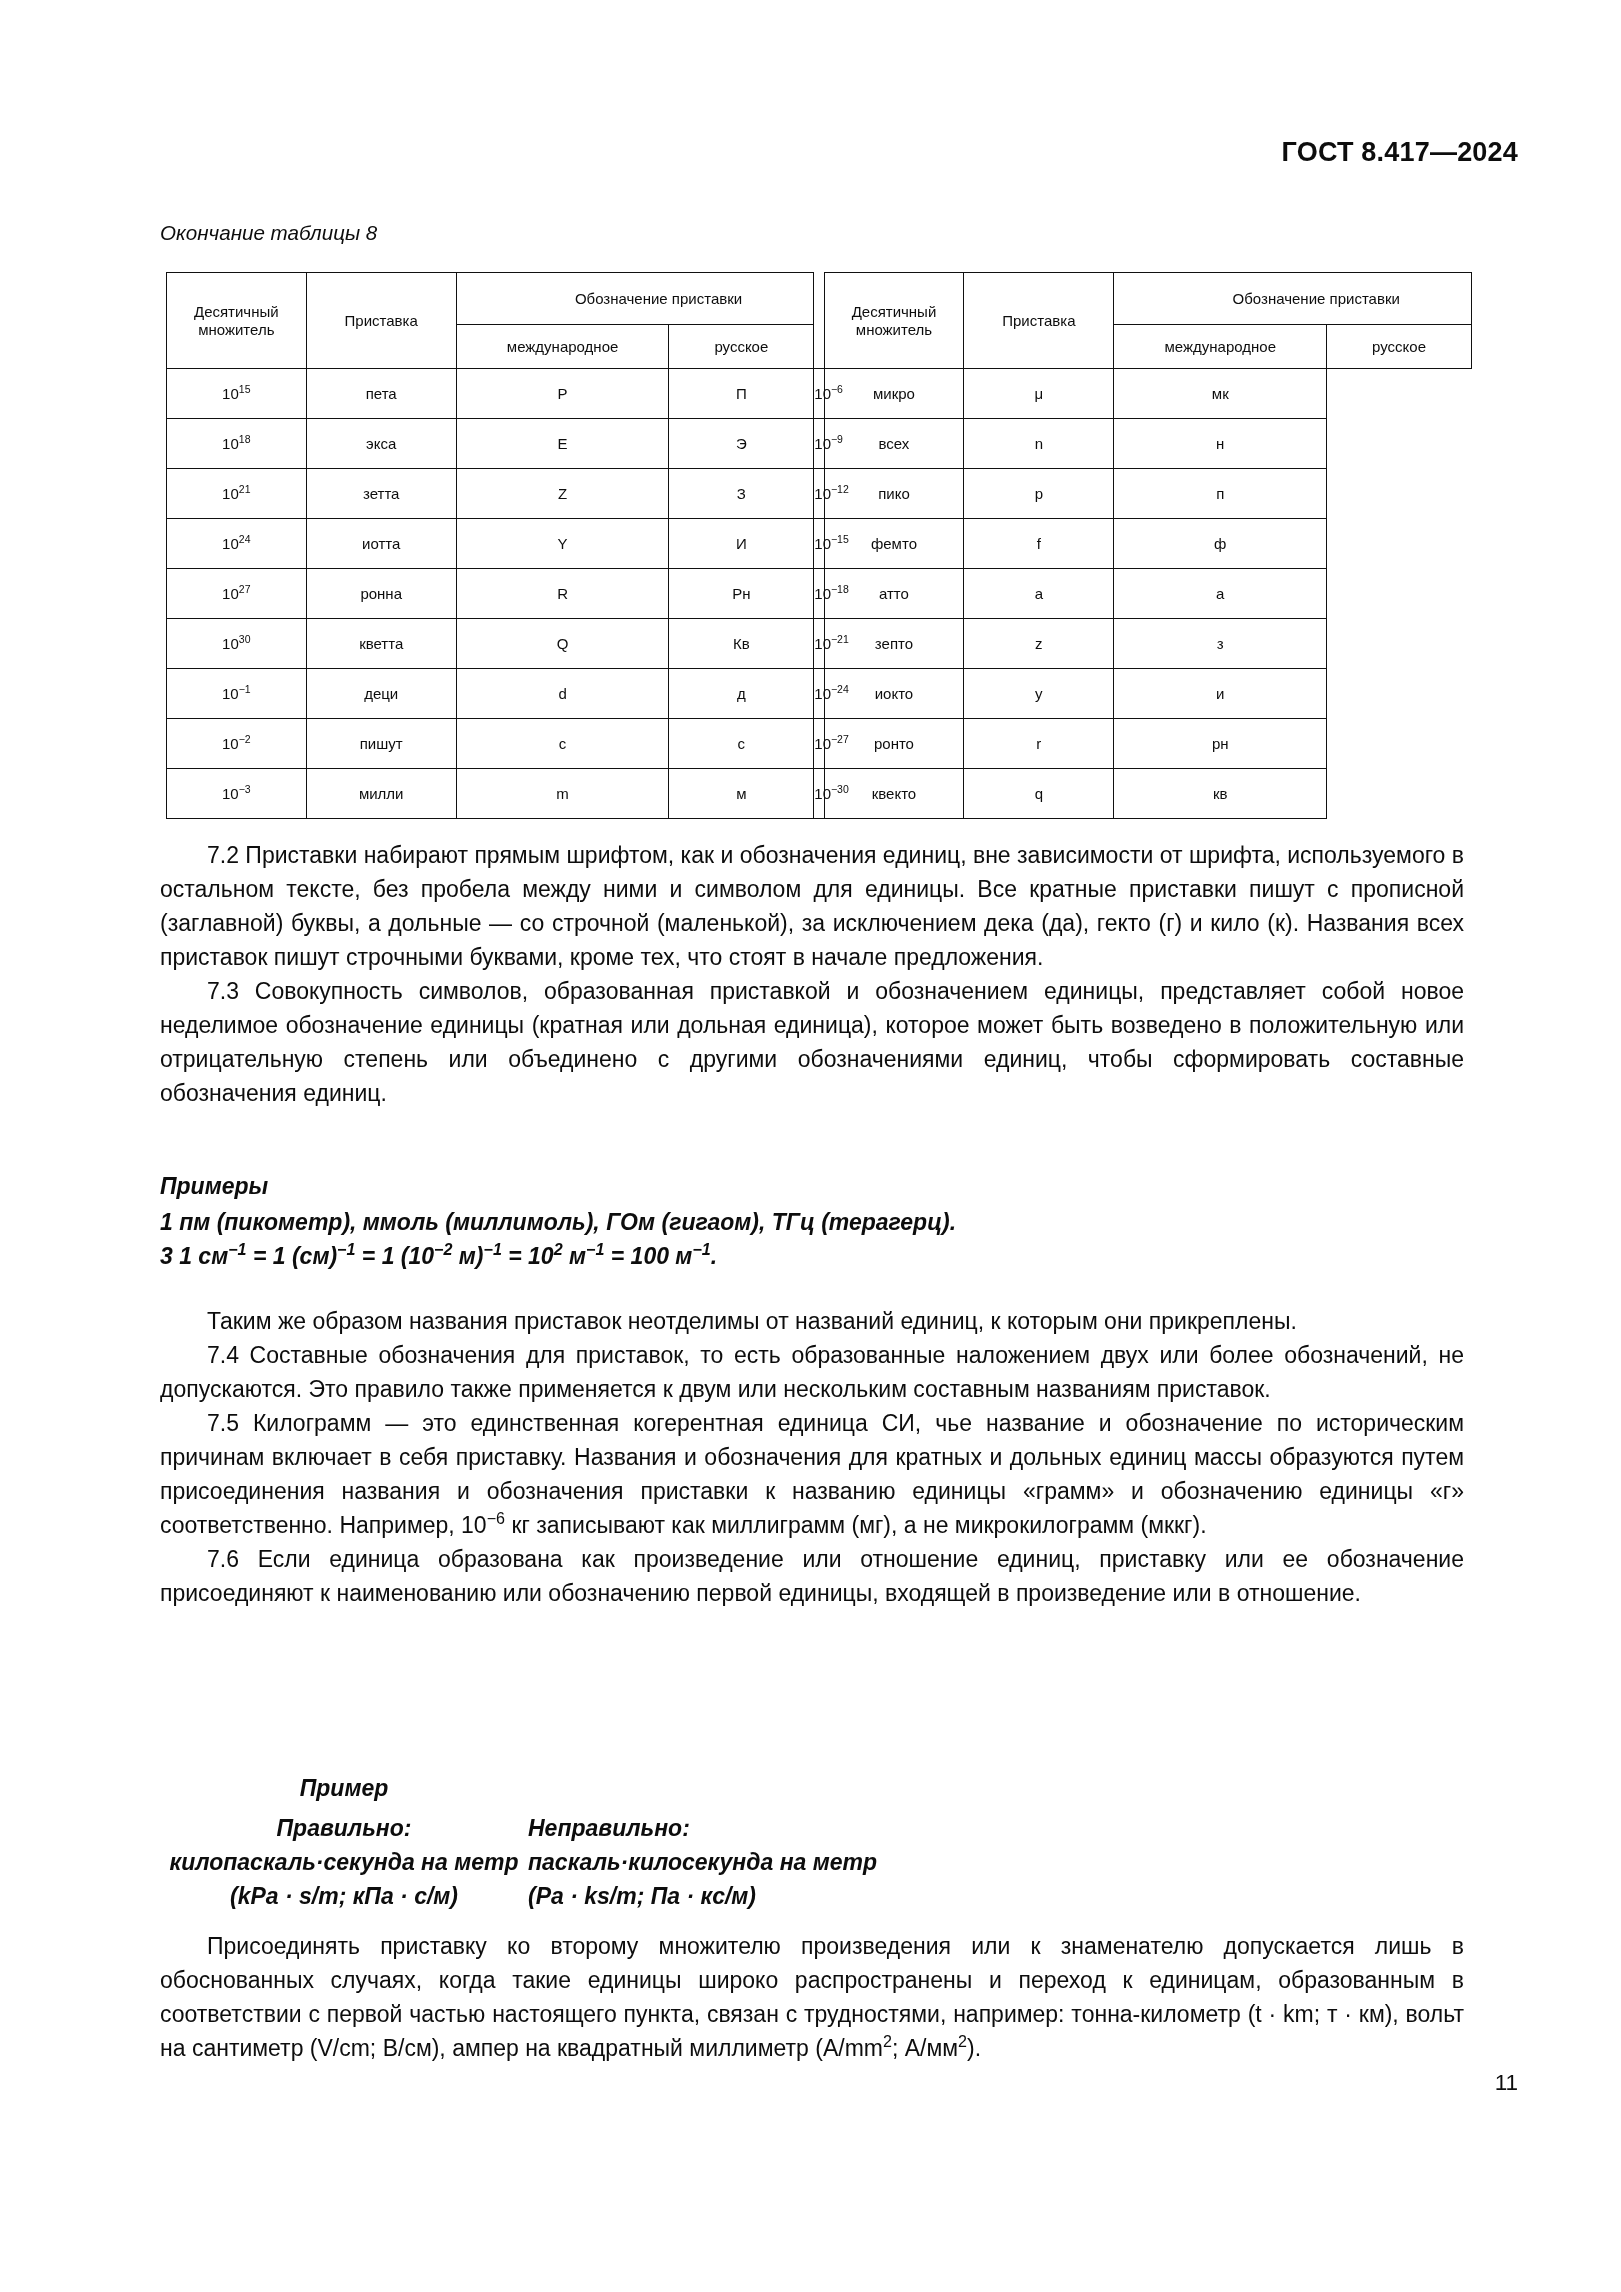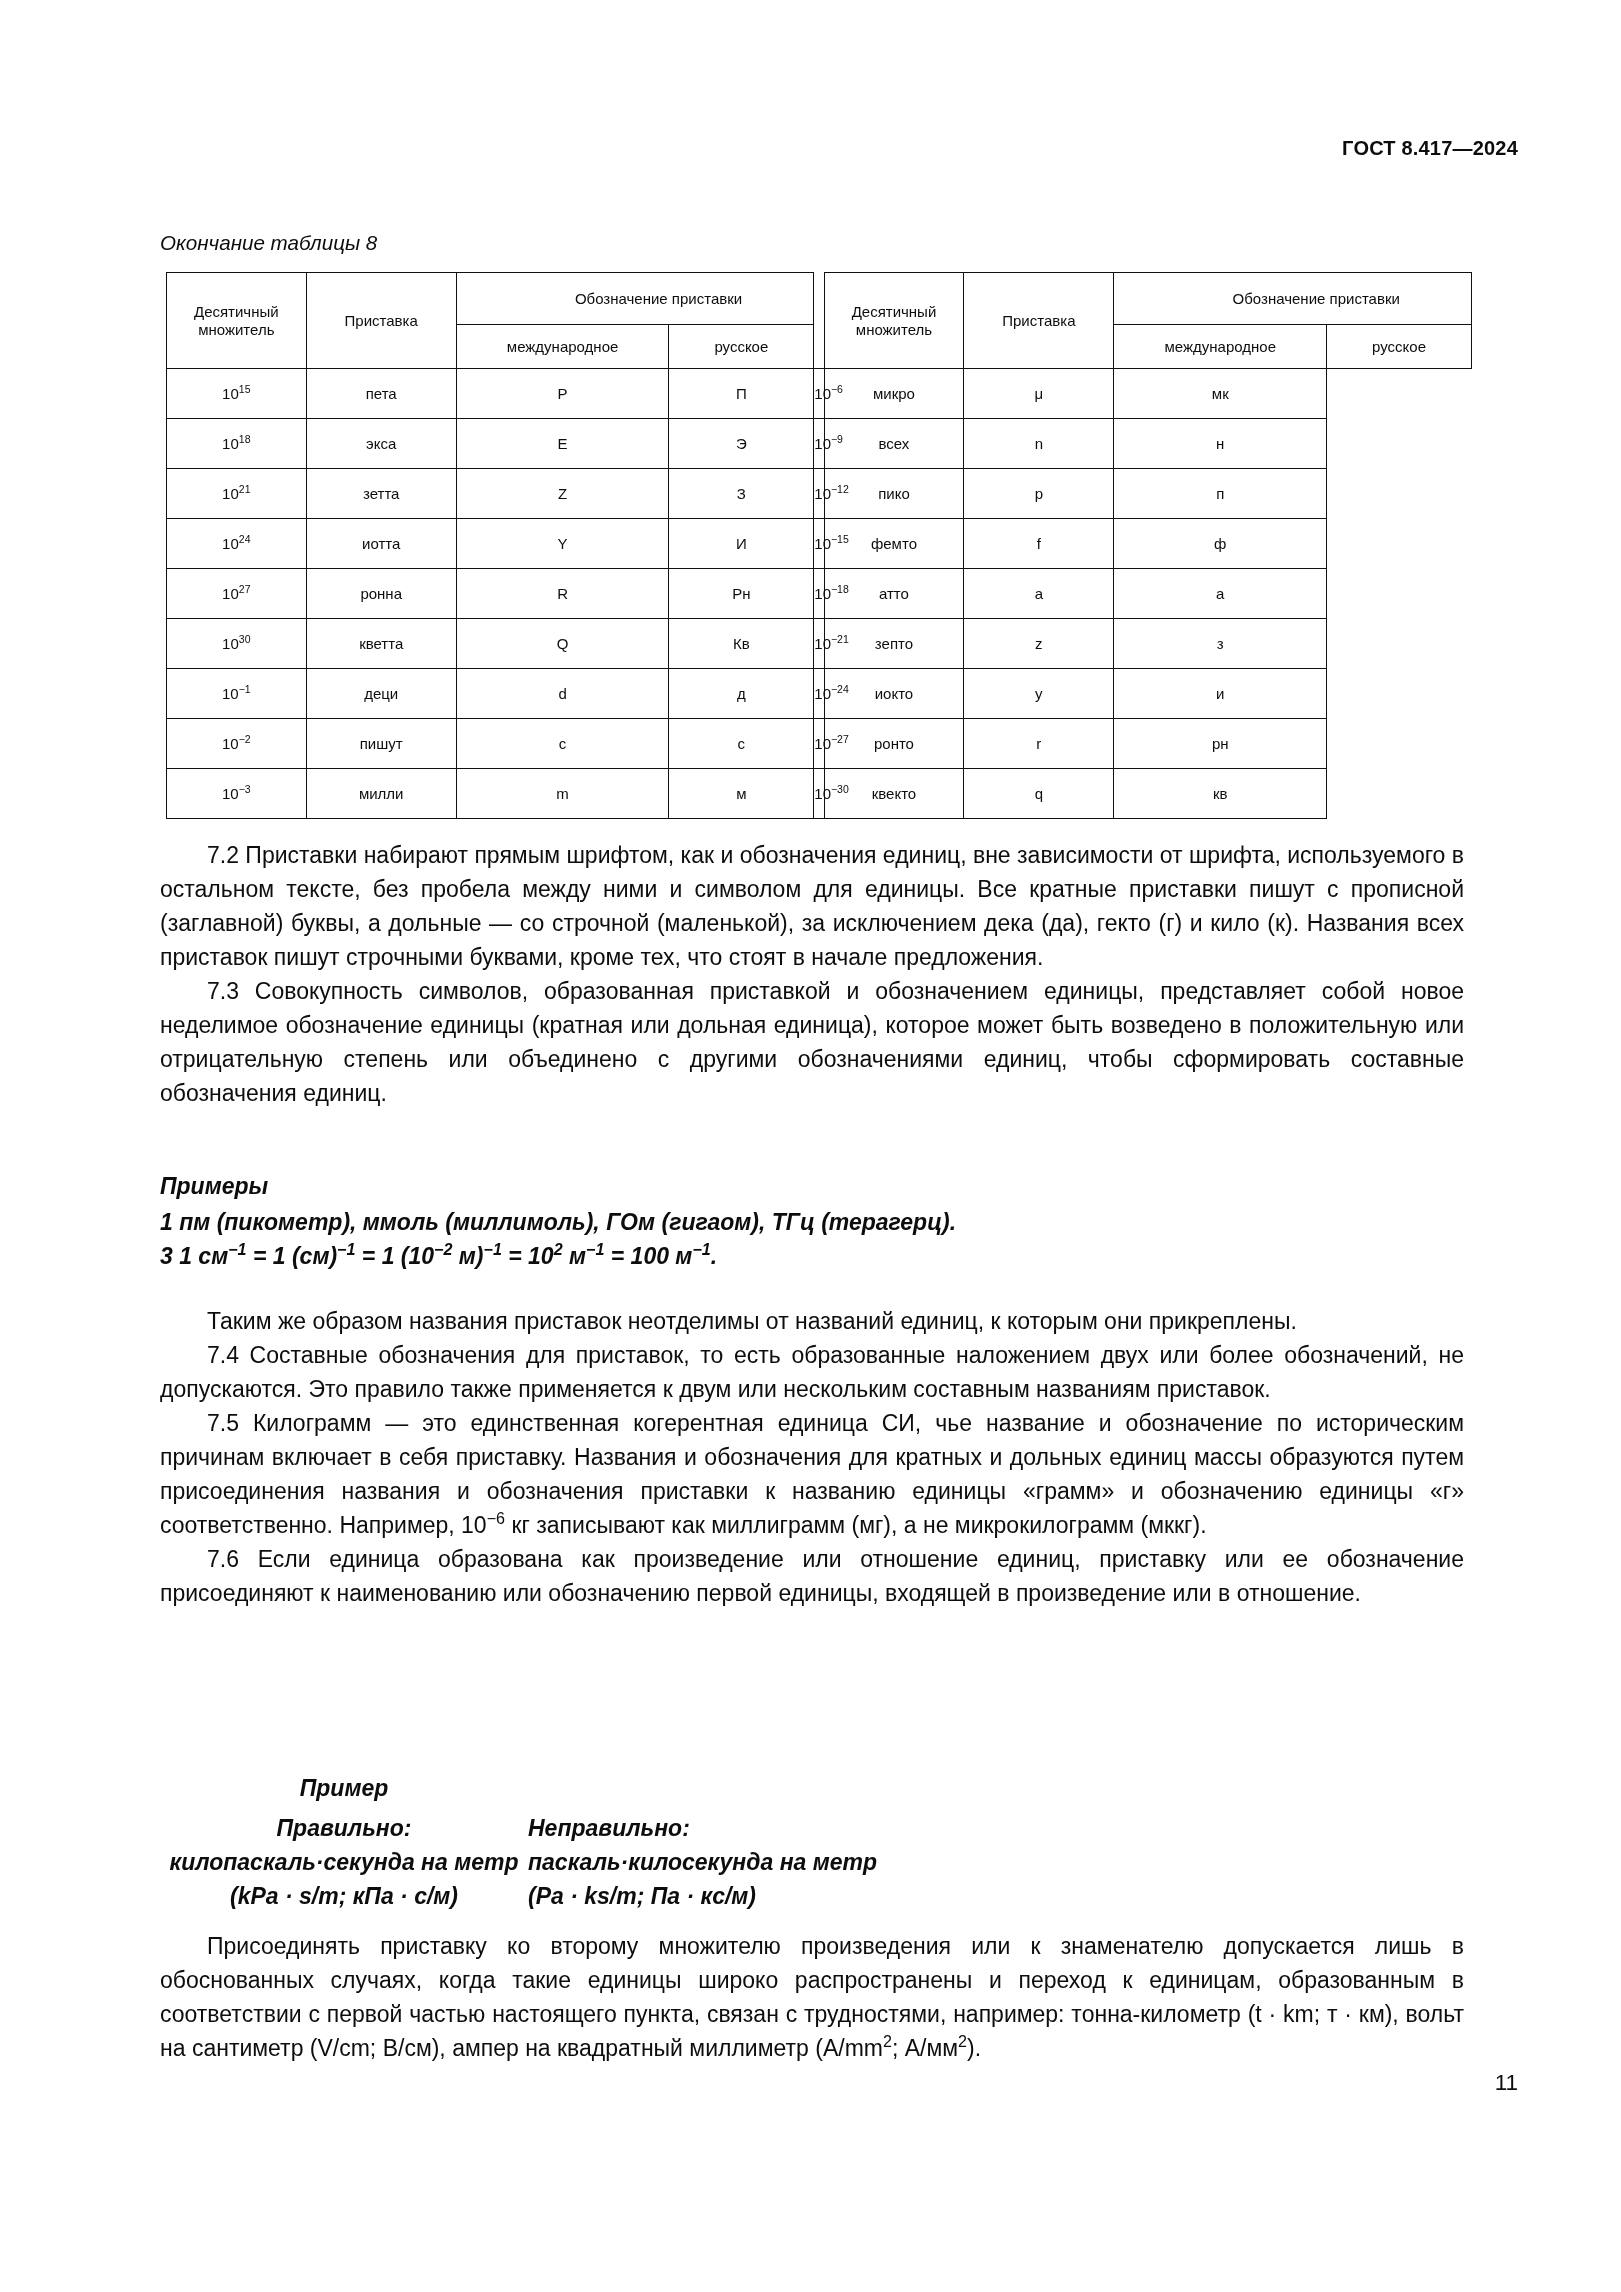--- a/index.html
+++ b/index.html
@@ -20,33 +20,32 @@
     left: 0; top: 0;
     width: 1621px;
     height: 2293px;
     padding: 0;
   }
   
   .doc-header {
     position: absolute;
     top: 137px;
     right: 103px;
-    font-size: 20px;
+    font-size: 27px;
     font-weight: bold;
     letter-spacing: 0.2px;
     white-space: nowrap;
   }
   
   .table-caption {
     position: absolute;
     top: 221px;
     left: 160px;
     font-size: 20.6px;
     font-style: italic;
-    margin-top: 10px;
   }
   
   .prefix-table {
     position: absolute;
     top: 272px;
     left: 166px;
     width: 1306px;
     border-collapse: collapse;
     table-layout: fixed;
     font-size: 15px;

